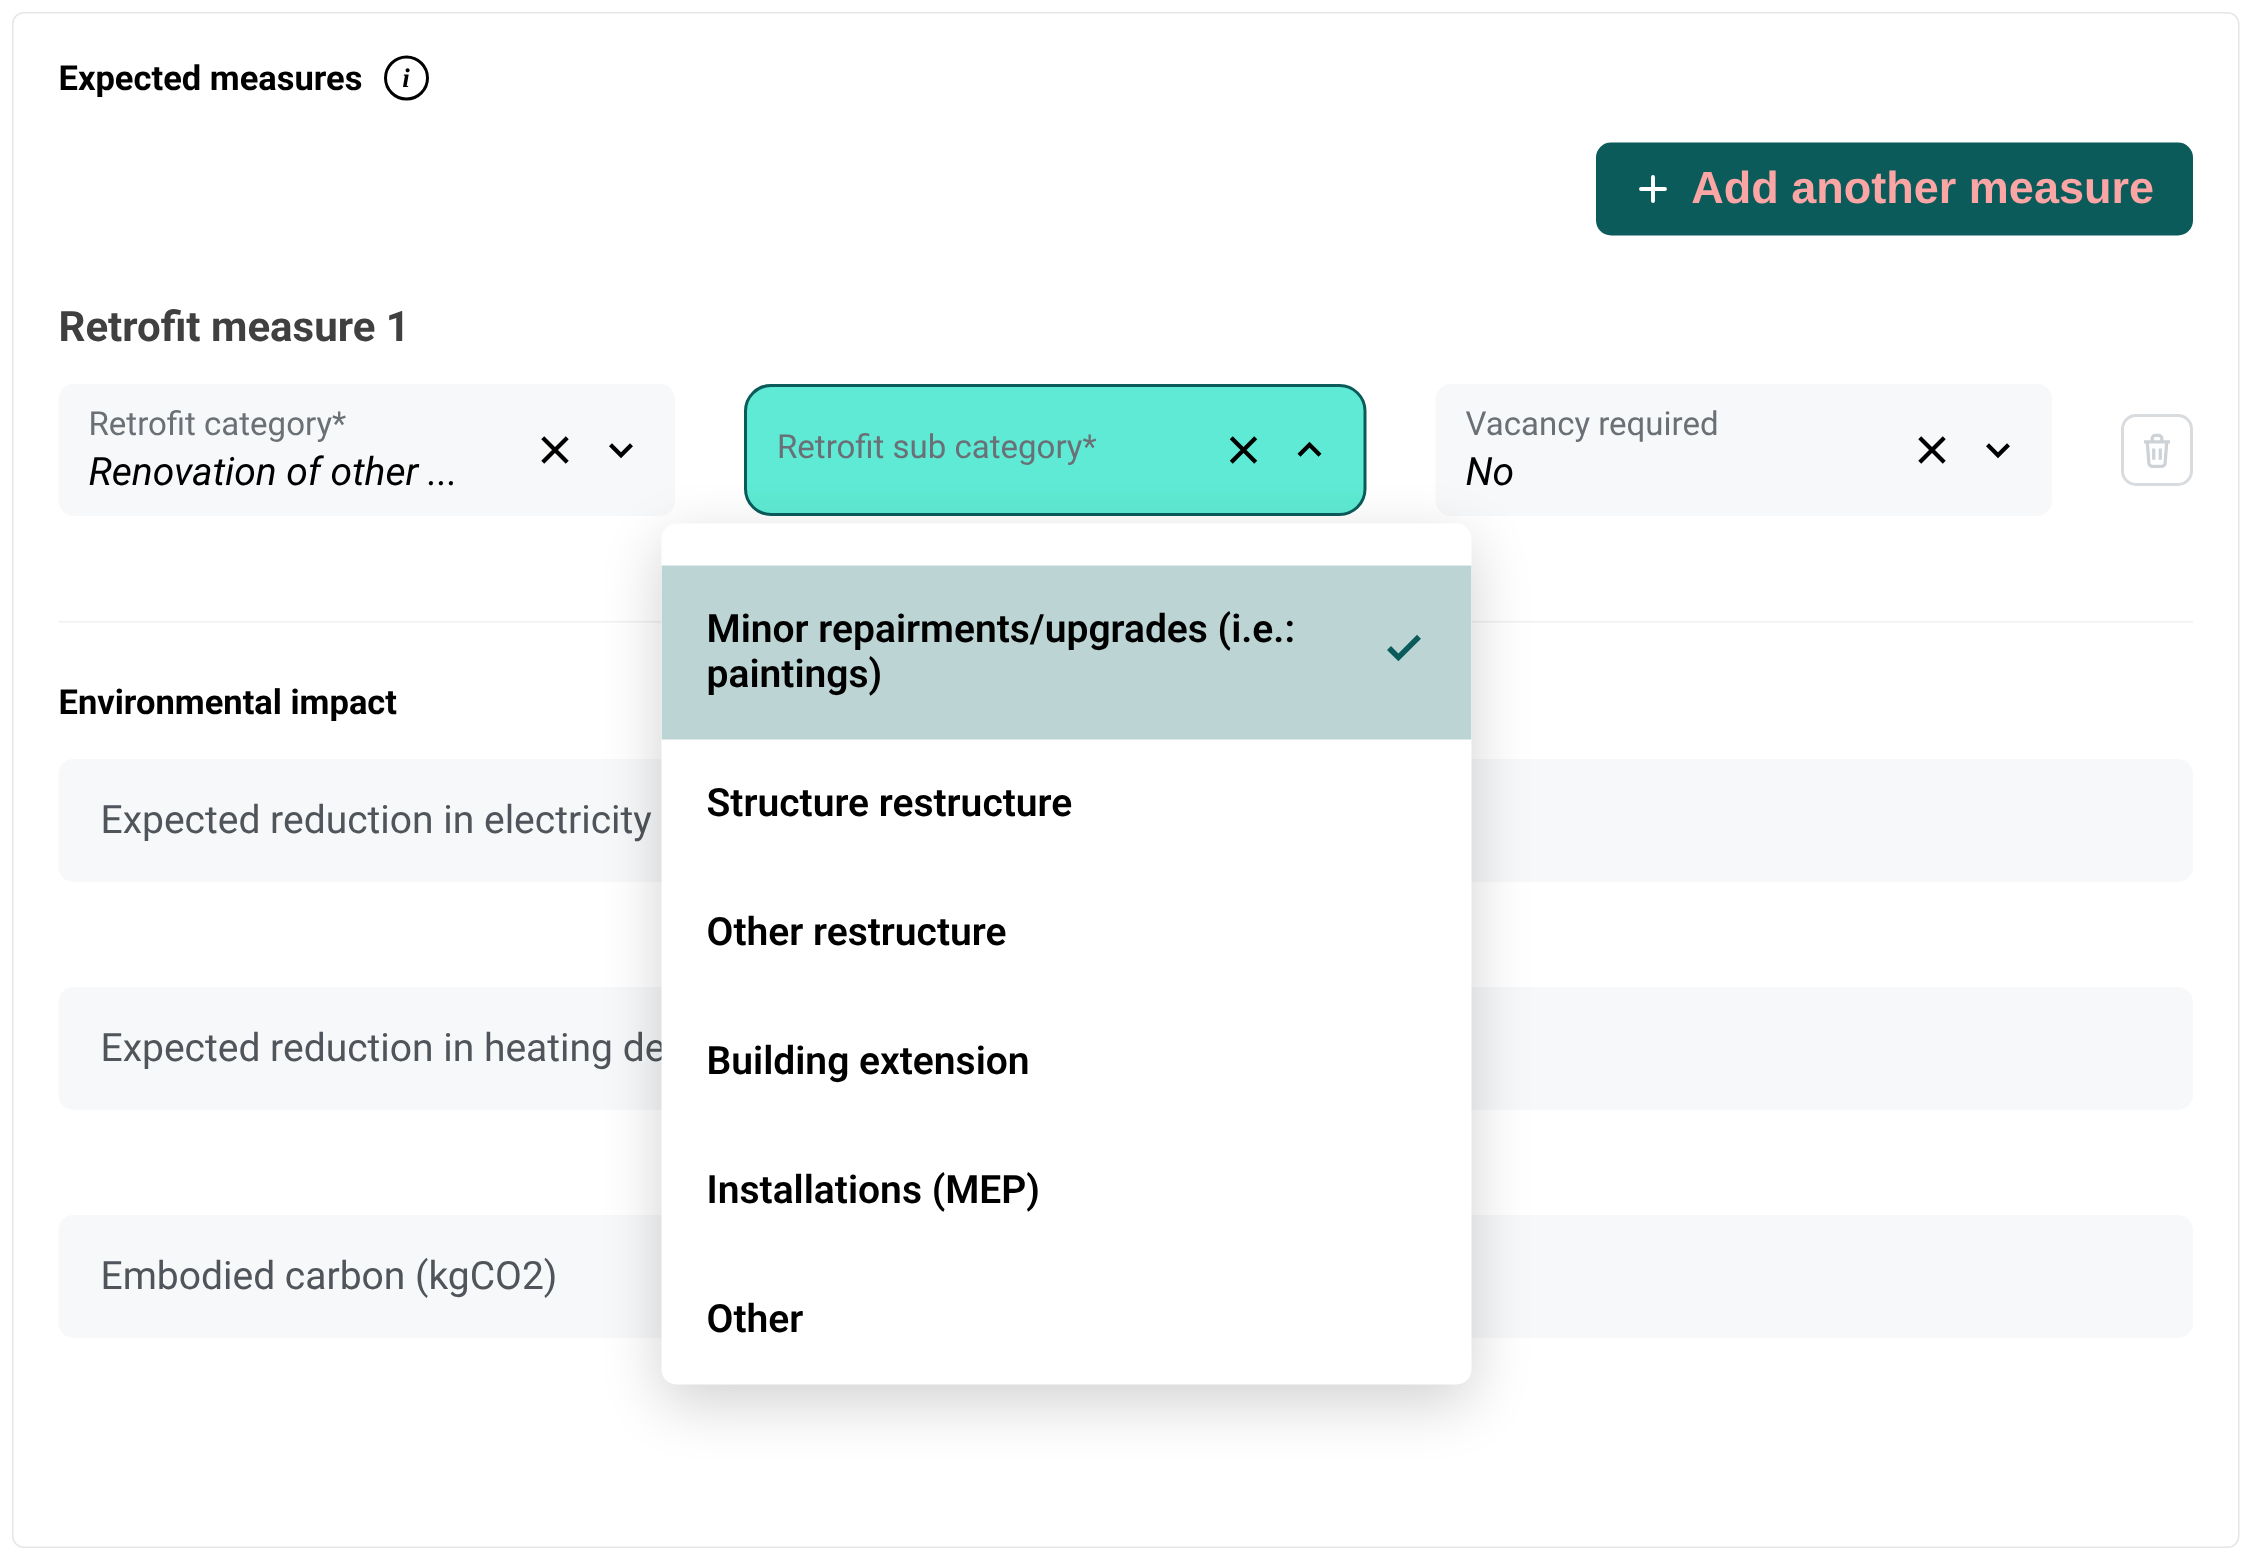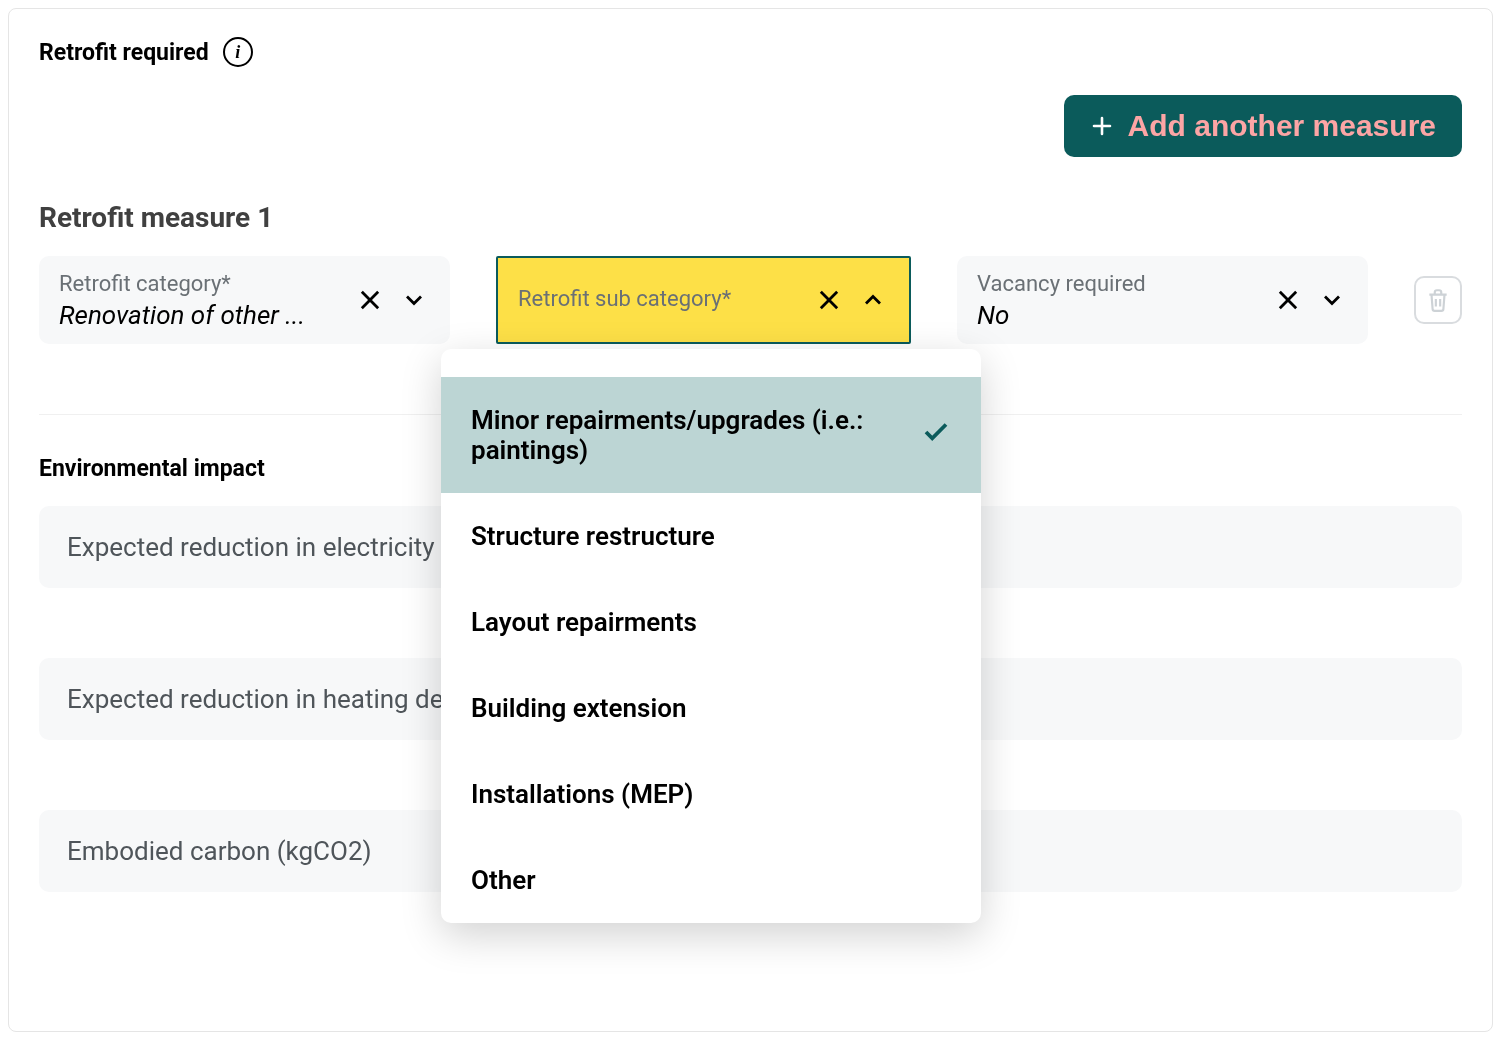--- a/index.html
+++ b/index.html
@@ -76,23 +76,23 @@
     flex: 1;
     background: #f7f8f9;
     border-radius: 10px;
     padding: 14px 20px;
     display: flex;
     align-items: center;
     gap: 12px;
     min-height: 88px;
   }
   .select-box.open {
-    background: #fde047;
+    background: #5eead4;
     border: 2px solid #0b5b5b;
-    border-radius: 2px;
+    border-radius: 18px;
   }
   .select-text {
     flex: 1;
     display: flex;
     flex-direction: column;
     gap: 4px;
     overflow: hidden;
   }
   .select-label {
     color: #6a7075;
@@ -166,21 +166,21 @@
   }
   .dropdown-item .di-label { flex: 1; }
   .check svg { width: 30px; height: 30px; stroke: #0b5b5b; stroke-width: 3; fill:none; }
 </style>
 </head>
 <body>
 
 <div class="panel">
 
   <div class="header-row">
-    <div class="section-title">Retrofit required</div>
+    <div class="section-title">Expected measures</div>
     <span class="info-circle">i</span>
   </div>
 
   <div class="top-actions">
     <button class="btn-primary">
       <svg viewBox="0 0 24 24">
           <path d="M12 4v16M4 12h16" stroke="#fff" stroke-width="2.6" stroke-linecap="round"></path>
         </svg>
       <span>Add another measure</span>
     </button>
@@ -262,21 +262,21 @@
       <div class="dropdown-item selected">
         <span class="di-label">Minor repairments/upgrades (i.e.: paintings)</span>
         <span class="check"><svg viewBox="0 0 24 24">
             <path d="M4 12l5 5L20 6"></path>
           </svg></span>
       </div>
       <div class="dropdown-item">
         <span class="di-label">Structure restructure</span>
       </div>
       <div class="dropdown-item">
-        <span class="di-label">Layout repairments</span>
+        <span class="di-label">Other restructure</span>
       </div>
       <div class="dropdown-item">
         <span class="di-label">Building extension</span>
       </div>
       <div class="dropdown-item">
         <span class="di-label">Installations (MEP)</span>
       </div>
       <div class="dropdown-item">
         <span class="di-label">Other</span>
       </div>

